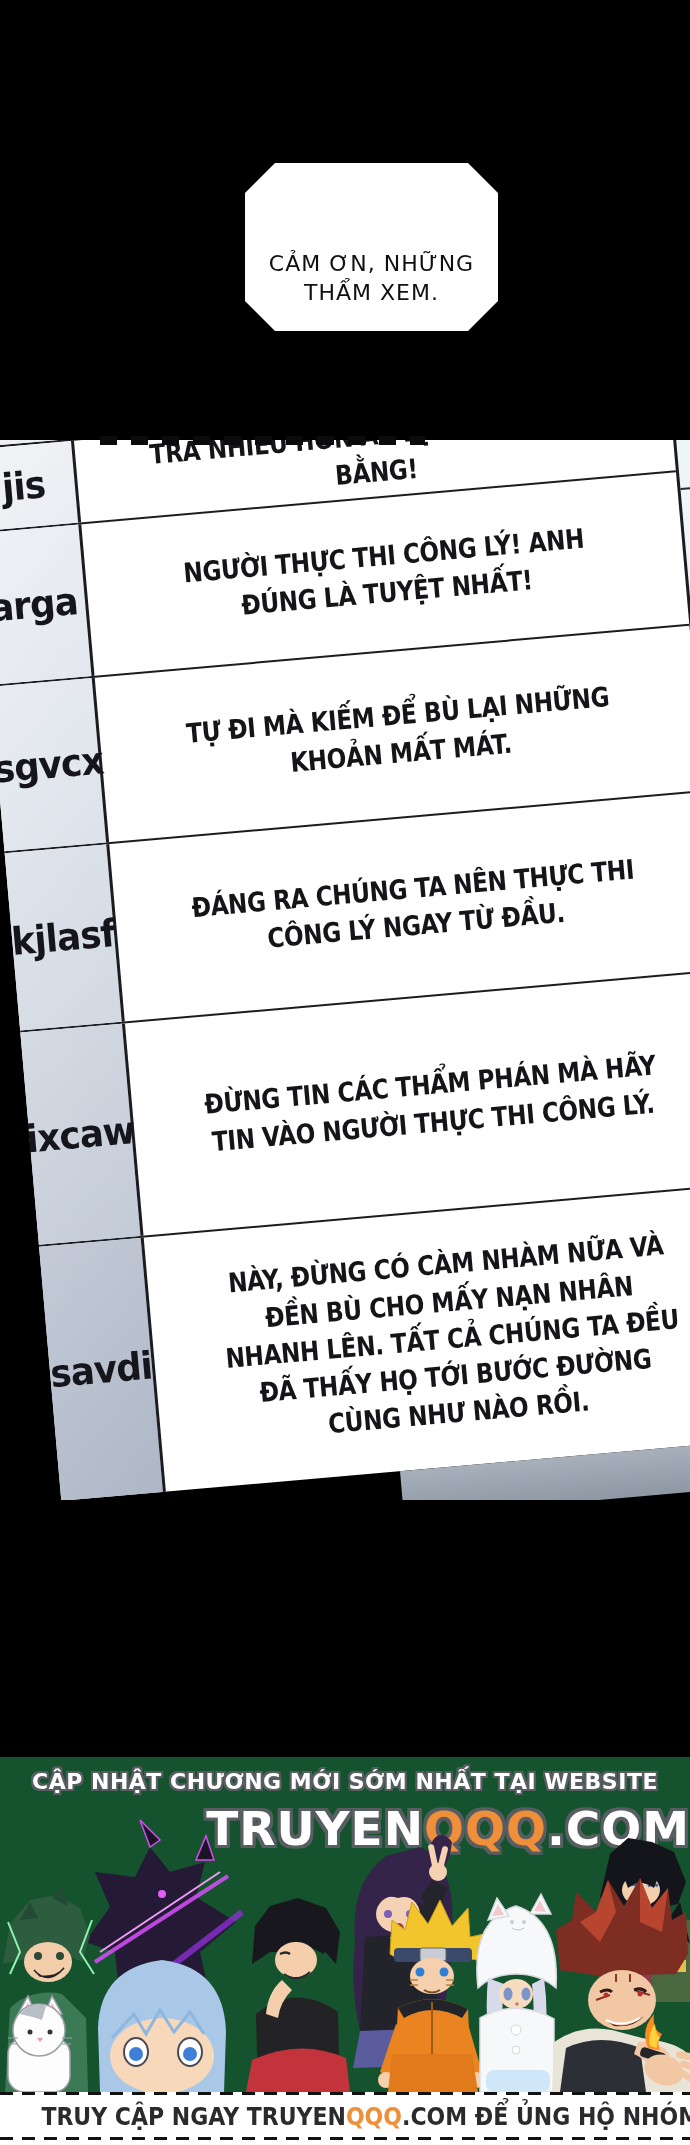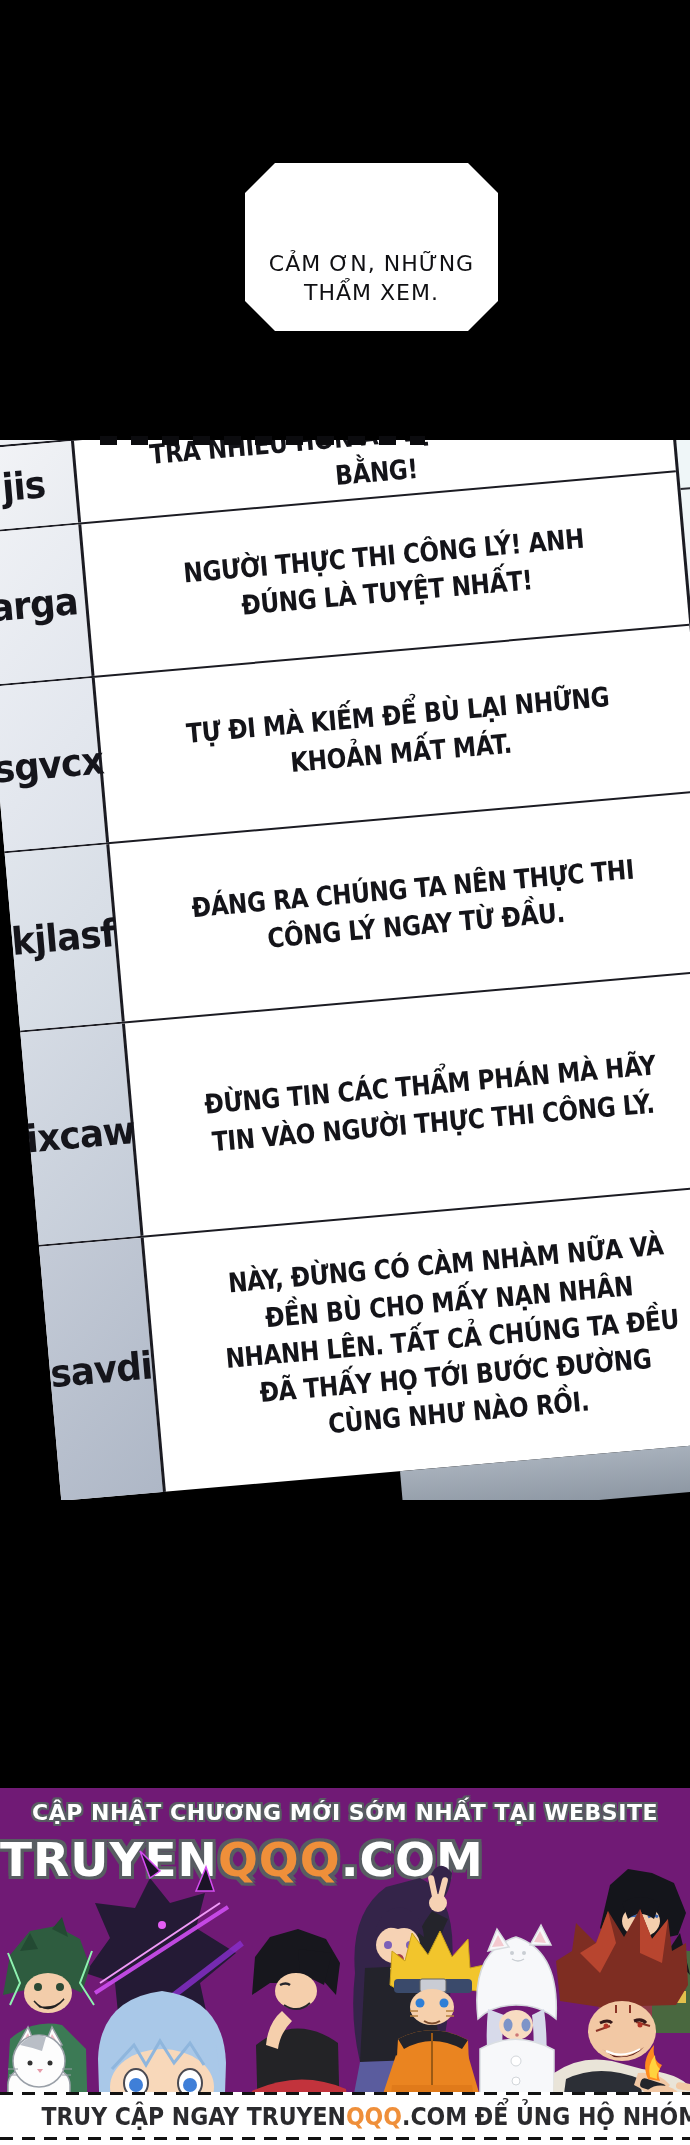--- a/index.html
+++ b/index.html
@@ -54,29 +54,29 @@
     background:linear-gradient(180deg,#a7b0bb,#8e98a4);
   }
   
   .mask-top{position:absolute;left:0;top:0;width:690px;height:440px;background:#000;z-index:5;}
   .cut-glyphs{
     position:absolute;left:100px;top:436px;width:325px;height:9px;z-index:6;
     background:repeating-linear-gradient(90deg,#0b0b0e 0 17px,transparent 17px 31px);
   }
   .mask-bottom{position:absolute;left:0;top:1500px;width:690px;height:257px;background:#000;z-index:5;}
   
-  .footer{position:absolute;left:0;top:1757px;width:690px;height:335px;background:#701a75;overflow:hidden;z-index:8;margin-top:31px;}
+  .footer{position:absolute;left:0;top:1757px;width:690px;height:335px;background:#14532d;overflow:hidden;z-index:8;}
   .banner-line1{
     position:absolute;top:12px;left:0;width:100%;text-align:center;
     font-weight:bold;font-size:22px;letter-spacing:.5px;color:#fff;white-space:nowrap;
     text-shadow:-2px -2px 0 #585d62,2px -2px 0 #585d62,-2px 2px 0 #585d62,2px 2px 0 #585d62,
       -2px 0 0 #585d62,2px 0 0 #585d62,0 -2px 0 #585d62,0 2px 0 #585d62;
   }
   .banner-line2{
-    position:absolute;top:44px;left:0;width:100%;text-align:left;
+    position:absolute;top:44px;left:0;width:100%;text-align:right;
     font-weight:bold;font-size:47px;letter-spacing:1px;color:#fff;white-space:nowrap;
     text-shadow:-3px -3px 0 #585d62,3px -3px 0 #585d62,-3px 3px 0 #585d62,3px 3px 0 #585d62,
       -3px 0 0 #585d62,3px 0 0 #585d62,0 -3px 0 #585d62,0 3px 0 #585d62;
   }
   .banner-line2 .hl{color:#ef8f3a;}
   .chars{position:absolute;left:0;bottom:0;width:690px;height:290px;}
   
   .strip{position:absolute;left:0;top:2092px;width:690px;height:53px;background:#fff;z-index:9;}
   .dash{position:absolute;left:0;width:100%;height:3px;
     background:repeating-linear-gradient(90deg,#121212 0 13px,transparent 13px 22px);}

